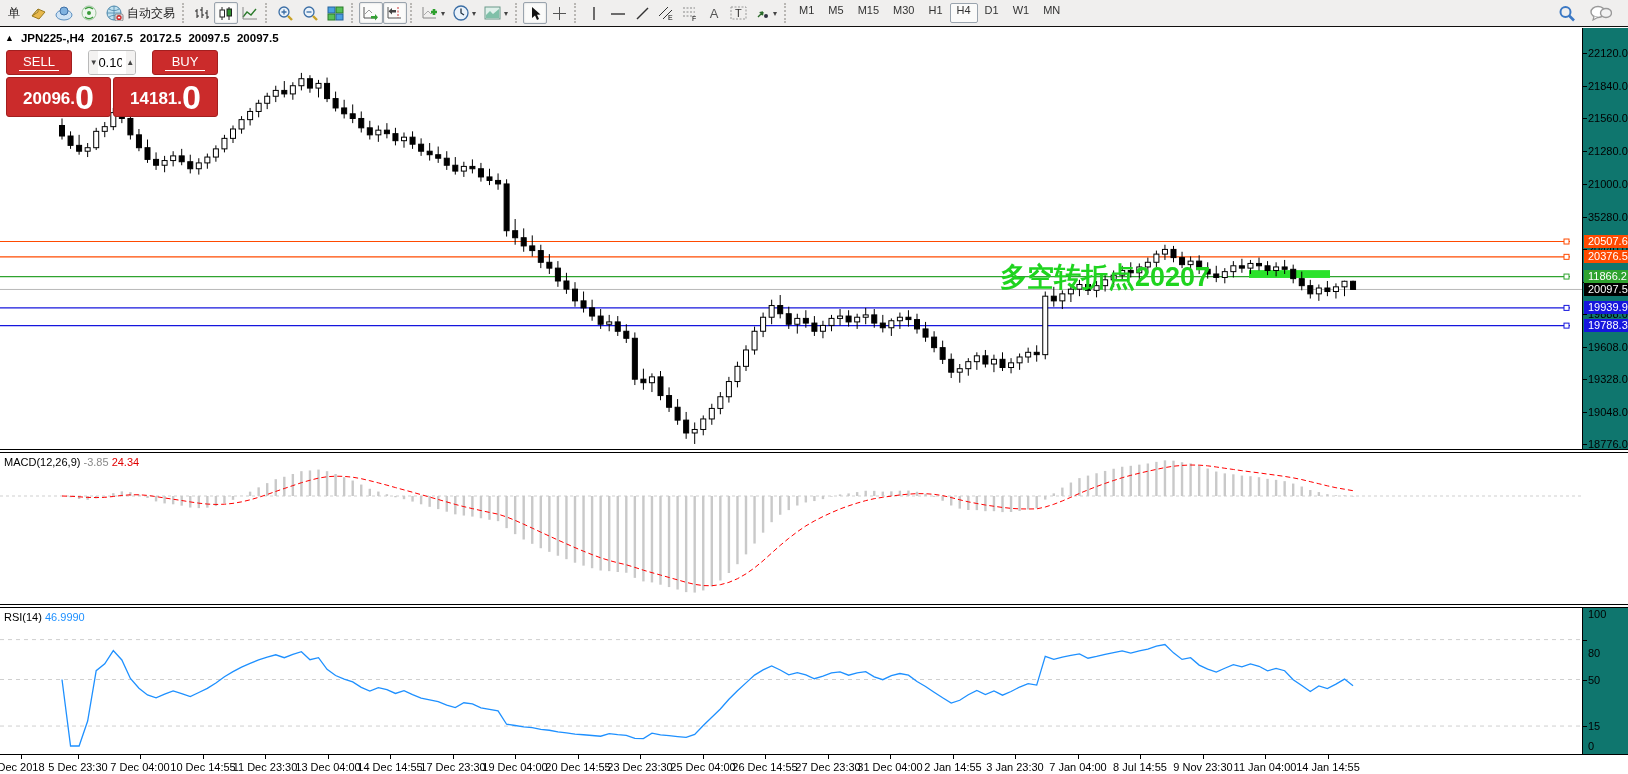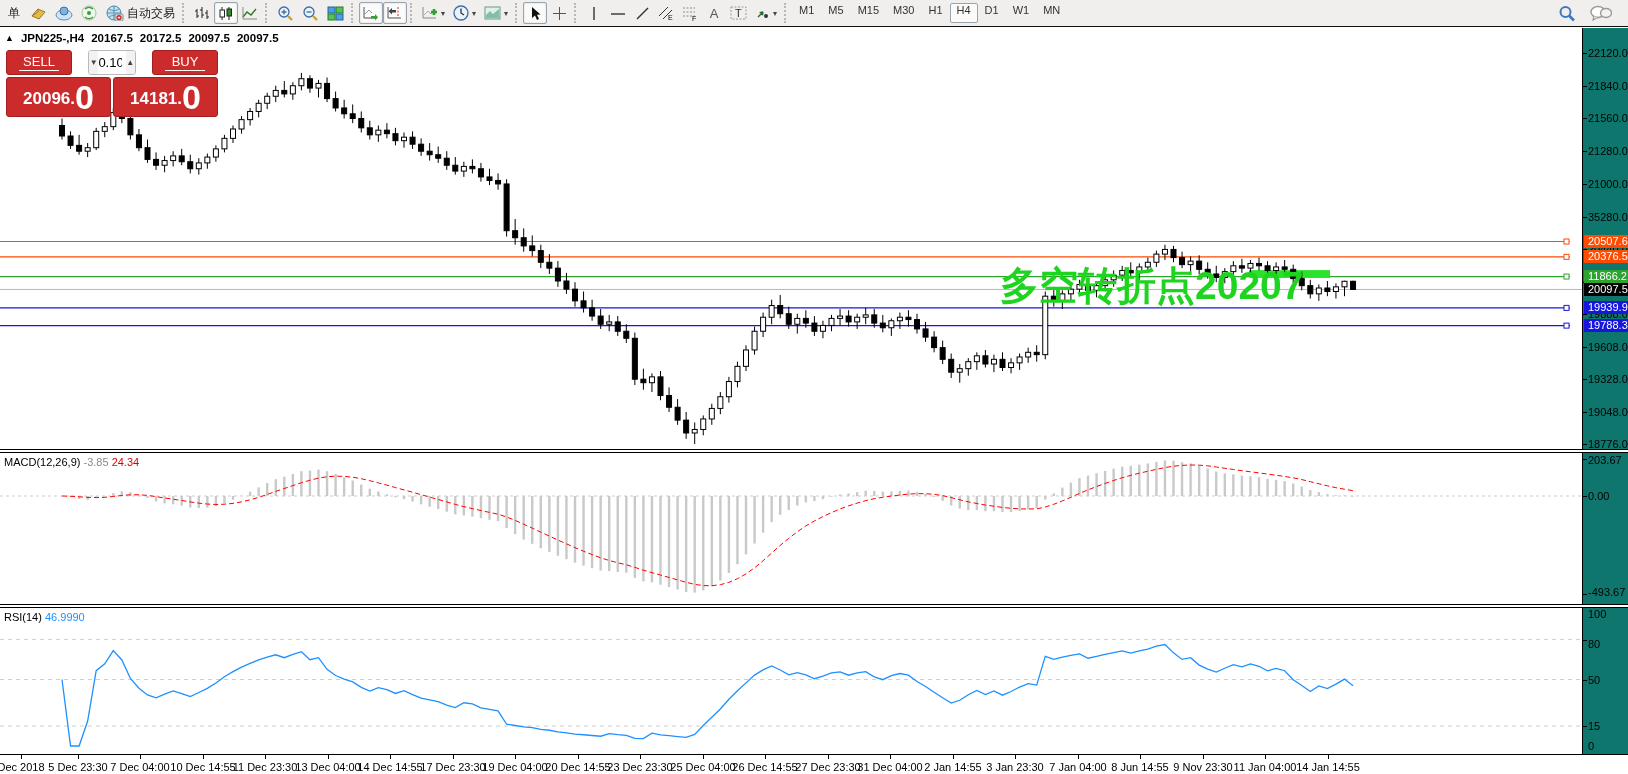--- a/index.html
+++ b/index.html
@@ -46,21 +46,21 @@
   .tp-vol { flex:1; display:flex; border:1px solid #b9b9b9; border-radius:3px; background:#fff; overflow:hidden; }
   .tp-spin { width:17px; background:#f3f2f1; border:0; color:#444; font-size:8px; }
   .tp-input { width:100%; border:0; outline:0; text-align:right; padding-right:4px; font-size:13px; }
   .tp-row2 { display:flex; gap:2px; margin-top:2px; }
   .tp-price { flex:1; height:40px; background:#cb2b2b; border:1px solid #a31f1f; border-radius:3px;
               color:#fff; display:flex; align-items:flex-end; justify-content:center; padding-bottom:2px; }
   .tp-int { font-size:17px; font-weight:bold; line-height:30px; }
   .tp-dot { font-size:17px; font-weight:bold; line-height:30px; }
   .tp-big { font-size:34px; font-weight:bold; line-height:34px; }
 
-  .annotation { position:absolute; font-weight:bold; font-size:39px; z-index:4; white-space:nowrap; }
+  .annotation { position:absolute; font-weight:bold; font-size:27px; z-index:4; white-space:nowrap; }
 
   svg text { font-family:"Liberation Sans","DejaVu Sans",sans-serif; }
 </style>
 </head>
 <body>
 
 <div class="toolbar">
   <div class="tb-btn">
     <span class="tb-label">单</span>
   </div>
@@ -814,45 +814,37 @@
       <line x1="1293.2" y1="43" x2="1293.2" y2="30.555884918505996" stroke="#c9c9c9" stroke-width="2.4"></line>
       <line x1="1301.75" y1="43" x2="1301.75" y2="33.51302373273032" stroke="#c9c9c9" stroke-width="2.4"></line>
       <line x1="1310.3000000000002" y1="43" x2="1310.3000000000002" y2="37.01905529677817" stroke="#c9c9c9" stroke-width="2.4"></line>
       <line x1="1318.8500000000001" y1="43" x2="1318.8500000000001" y2="39.06191130511483" stroke="#c9c9c9" stroke-width="2.4"></line>
       <line x1="1327.4" y1="43" x2="1327.4" y2="41.17063425973663" stroke="#c9c9c9" stroke-width="2.4"></line>
       <line x1="1335.95" y1="43" x2="1335.95" y2="42.225860115809525" stroke="#c9c9c9" stroke-width="2.4"></line>
       <line x1="1344.5" y1="43" x2="1344.5" y2="42.327842081498765" stroke="#c9c9c9" stroke-width="2.4"></line>
       <line x1="1353.0500000000002" y1="43" x2="1353.0500000000002" y2="43.49647362633858" stroke="#c9c9c9" stroke-width="2.4"></line>
       <polyline points="62,43 70.55,43.24710199430192 79.1,43.79000478762341 87.65,44.395386101050455 96.2,44.57258379446441 104.75,44.34498006053546 113.30000000000001,43.501867525012415 121.85000000000001,42.47045823815863 130.4,41.80873179744387 138.95,41.75588457958319 147.5,42.39915448472217 156.05,43.60082404005374 164.60000000000002,44.96457377769927 173.15,46.23039356068445 181.70000000000002,47.51555240668744 190.25,48.920497090787784 198.8,50.15893893876645 207.35000000000002,51.05734345027609 215.9,51.460944737298036 224.45000000000002,51.23598155463824 233,50.36296581923555 241.55,48.86564454329872 250.10000000000002,46.82592946942785 258.65,44.32824339338652 267.20000000000005,41.48608896579796 275.75,38.42603064349322 284.3,35.49289594448775 292.85,32.593970245003646 301.40000000000003,29.70684351010403 309.95000000000005,27.255859878687897 318.5,25.119059989954085 327.05,23.73349398541078 335.6,23.18243474387929 344.15000000000003,23.382922596683006 352.70000000000005,24.212217988474766 361.25,25.682087878778297 369.8,27.701201966768352 378.35,29.87004443851508 386.90000000000003,32.14162852677328 395.45000000000005,34.568603799040424 404,36.89230281043317 412.55,39.22870529347729 421.1,41.644514026779355 429.65000000000003,44.079205048236695 438.20000000000005,46.488304116875696 446.75000000000006,48.93244963629386 455.3,51.41135293891743 463.85,53.63937136742659 472.40000000000003,55.63086982874569 480.95000000000005,57.55715045435807 489.50000000000006,59.40105954797548 498.05,61.15196091509756 506.6,63.946919679039944 515.1500000000001,67.38734126435185 523.7,71.2126044180969 532.25,75.13780096070786 540.8000000000001,79.15549747026449 549.35,83.09258993131965 557.9000000000001,87.02115856360325 566.45,90.85432368587382 575,94.62655869588954 583.5500000000001,98.23051622488799 592.1,101.63040800648665 600.6500000000001,104.8067510712349 609.2,107.47382339252047 617.75,109.78203544888446 626.3000000000001,111.7774372816616 634.85,114.39648699837744 643.4000000000001,117.19906842472352 651.95,119.64621458934343 660.5,122.0618091337918 669.0500000000001,124.45967791367421 677.6,126.87483844260143 686.1500000000001,129.3228279182623 694.7,131.37365585430683 703.25,132.58863166094318 711.8000000000001,132.73384014951478 720.35,131.68752807317594 728.9000000000001,129.34556584146898 737.45,125.7159449721817 746,120.84856047824888 754.5500000000001,114.78888945691948 763.1,107.76529991479129 771.6500000000001,100.04924237570474 780.2,92.38983527960335 788.7500000000001,85.33287467866239 797.3000000000001,78.7725294744441 805.85,72.90937548235432 814.4000000000001,67.93860838410153 822.95,63.576469048084476 831.5000000000001,59.592251923566344 840.0500000000001,55.95417576794283 848.6,52.848681588974564 857.1500000000001,50.09379647691768 865.7,47.62513826970641 874.2500000000001,45.670965303130565 882.8000000000001,44.25916602111969 891.35,43.073128518528726 899.9000000000001,41.99793824871594 908.45,41.11264752755512 917.0000000000001,40.64419421935936 925.5500000000001,40.6831472255443 934.1,41.32136101825198 942.6500000000001,42.614427091400216 951.2,44.590801267904276 959.7500000000001,46.79556591983926 968.3000000000001,48.83392653263844 976.85,50.49339864084638 985.4000000000001,52.02753377836 993.95,53.25856165916223 1002.5000000000001,54.42790817583165 1011.0500000000001,55.34769742025992 1019.6000000000001,55.88027048256094 1028.15,55.989317844575865 1036.7,55.85936127553762 1045.25,54.01271766096715 1053.8000000000002,51.285342759679395 1062.3500000000001,47.94470558174812 1070.9,44.259988229306856 1079.45,40.42634429655003 1088,36.86062664657411 1096.5500000000002,33.54020268792014 1105.1000000000001,30.414708218667272 1113.65,27.480368790233634 1122.2,24.731485941376263 1130.75,22.346357802412506 1139.3000000000002,20.20689150872387 1147.8500000000001,18.26195476648087 1156.4,16.38107094036925 1164.95,14.576052205987121 1173.5,13.194204477668862 1182.0500000000002,12.403290811894543 1190.6000000000001,12.001297010964603 1199.15,12.151010385516447 1207.7,12.832536991424018 1216.25,13.97308807526995 1224.8000000000002,15.253276693997556 1233.3500000000001,16.462679460116238 1241.9,17.686575553760008 1250.45,18.789540546234118 1259,19.875845052794247 1267.5500000000002,21.07101683609507 1276.1000000000001,22.229088980083517 1284.65,23.412316339792252 1293.2,24.841030055535 1301.75,26.575428790974062 1310.3000000000002,28.664154092134886 1318.8500000000001,30.74370553473087 1327.4,32.829091279732026 1335.95,34.708445046947524 1344.5,36.23232445385777 1353.0500000000002,37.685154288353935" fill="none" stroke="#ff0000" stroke-width="1" stroke-dasharray="5 3"></polyline>
     </svg>
-  <div id="macd-axis" class="axis-col" style="top:425px; height:151px">
-      <div class="tick-lbl" style="top: 1px;">203.67</div>
-      <div class="tick-lbl" style="top: 37px;">0.00</div>
-      <div class="tick-lbl" style="top: 133px;">-493.67</div>
-      <div class="tick-dash" style="top: 6px;"></div>
-      <div class="tick-dash" style="top: 43px;"></div>
-      <div class="tick-dash" style="top: 141px;"></div>
-    </div>
   <div class="ind-label" style="top:428px">
     <span>MACD(12,26,9)</span>
     <span style="color:#8a8a8a">-3.85</span>
     <span style="color:#e00000">24.34</span>
   </div>
 
   <div class="sep" style="top:576px"></div>
 
   <svg id="rsi-svg" class="pane-svg" style="top:580px" width="1582" height="146">
       <line x1="0" y1="31.6" x2="1582" y2="31.6" stroke="#cfcfcf" stroke-dasharray="4 4"></line>
       <line x1="0" y1="71.5" x2="1582" y2="71.5" stroke="#cfcfcf" stroke-dasharray="4 4"></line>
       <line x1="0" y1="118.05000000000001" x2="1582" y2="118.05000000000001" stroke="#cfcfcf" stroke-dasharray="4 4"></line>
       <polyline points="62,71.5 70.55,138 79.1,138 87.65,113.0625 96.2,62.63333333333334 104.75,55.8529411764706 113.30000000000001,42.58695652173913 121.85000000000001,51.94117647058824 130.4,70.47692307692309 138.95,80.25 147.5,86.96511627906978 156.05,89.76923076923077 164.60000000000002,86.20000000000002 173.15,82.91919191919193 181.70000000000002,85.56730769230771 190.25,88.63440111420614 198.8,84.46289698697069 207.35000000000002,80.41216226258062 215.9,75.02989104470957 224.45000000000002,68.73179223853737 233,63.679969970991266 241.55,59.064765583282416 250.10000000000002,55.334341680703794 258.65,51.852855998336366 267.20000000000005,49.04098654874919 275.75,46.79018691913688 284.3,49.70591708404616 292.85,46.38179788940614 301.40000000000003,43.72395571582728 309.95000000000005,51.68432011522701 318.5,49.654079883009494 327.05,61.324839627504275 335.6,67.49718744646401 344.15000000000003,71.12087687538227 352.70000000000005,73.95678603565187 361.25,79.31639618209944 369.8,83.03189232730315 378.35,79.63908072333118 386.90000000000003,81.61908299155368 395.45000000000005,85.45846231278341 404,82.61258785095484 412.55,86.5334682251613 421.1,90.1791167376435 429.65000000000003,91.93609088073427 438.20000000000005,93.68932854247743 446.75000000000006,97.04658702956361 455.3,99.6539445325255 463.85,94.73204528703124 472.40000000000003,95.9105252314135 480.95000000000005,99.8292049002932 489.50000000000006,101.40185889607358 498.05,102.95671934500547 506.6,116.23448039568058 515.1500000000001,117.4898316461373 523.7,118.87567400375184 532.25,119.6391308201444 540.8000000000001,121.42102054770135 549.35,122.24435891626455 557.9000000000001,123.90300754066187 566.45,124.85160324300416 575,126.0850838325493 583.5500000000001,126.76605355417837 592.1,127.51868774478655 600.6500000000001,128.22402429795065 609.2,125.72430025426917 617.75,126.71081575836575 626.3000000000001,127.39891922832085 634.85,130.33420243935038 643.4000000000001,130.52524696989678 651.95,125.15075759015296 660.5,126.80289623262243 669.0500000000001,127.69474725617778 677.6,128.5832616805765 686.1500000000001,129.38333489744196 694.7,126.35502546755558 703.25,117.50554229696445 711.8000000000001,109.3136196835422 720.35,100.95345708849153 728.9000000000001,91.27338518645934 737.45,82.81889016379556 746,74.8771547593571 754.5500000000001,67.0796400718285 763.1,61.9470327954124 771.6500000000001,58.01353385609985 780.2,61.9723230941247 788.7500000000001,66.8482859722233 797.3000000000001,64.56281320849433 805.85,66.82864813673777 814.4000000000001,70.73970163933836 822.95,68.07350512702962 831.5000000000001,64.9323343367592 840.0500000000001,63.87970936133097 848.6,67.22634766181025 857.1500000000001,64.89639541049335 865.7,63.71264793711018 874.2500000000001,68.86283134863 882.8000000000001,71.69175974045453 891.35,67.5568933594922 899.9000000000001,65.5359355405916 908.45,67.17856727444854 917.0000000000001,73.47890622688699 925.5500000000001,78.46928003175877 934.1,84.22788908060886 942.6500000000001,89.80628160232831 951.2,95.08078009319905 959.7500000000001,92.27537417337429 968.3000000000001,86.78914532370939 976.85,82.42150138343533 985.4000000000001,86.5628445490325 993.95,82.98680611628855 1002.5000000000001,87.18555349276603 1011.0500000000001,83.4986504952962 1019.6000000000001,79.02813376464472 1028.15,75.56583387282012 1036.7,77.09954340774718 1045.25,48.39760386969864 1053.8000000000002,51.3687762578917 1062.3500000000001,49.01129464968701 1070.9,47.46137165134224 1079.45,45.90984756157221 1088,50.22721563460216 1096.5500000000002,48.471379524270894 1105.1000000000001,46.31234933940501 1113.65,44.61717838234563 1122.2,42.94060507986952 1130.75,45.058495049253786 1139.3000000000002,42.79161523983918 1147.8500000000001,41.034782406662444 1156.4,38.13205600039655 1164.95,36.56722568987189 1173.5,44.857860834450065 1182.0500000000002,51.39223814765339 1190.6000000000001,49.7035303462699 1199.15,57.10303865497832 1207.7,61.07038153117845 1216.25,64.00151959361862 1224.8000000000002,60.2248363038695 1233.3500000000001,56.663477824309574 1241.9,58.86190222454903 1250.45,55.8987901684569 1259,58.260859422219575 1267.5500000000002,62.91370283151275 1276.1000000000001,60.307106550085024 1284.65,62.73906131711121 1293.2,71.68145637671363 1301.75,77.488658589041 1310.3000000000002,83.48615823094653 1318.8500000000001,77.92617438741378 1327.4,80.55561852878303 1335.95,76.0877842331268 1344.5,71.08992678578203 1353.0500000000002,77.80621957492072" fill="none" stroke="#1E90FF" stroke-width="1.3"></polyline>
     </svg>
   <div id="rsi-axis" class="axis-col" style="top:580px; height:146px">
       <div class="tick-lbl" style="top: 0px;">100</div>
-      <div class="tick-lbl" style="top: 30px;">80</div>
+      <div class="tick-lbl" style="top: 39px;">80</div>
       <div class="tick-dash" style="top: 31.6px;"></div>
       <div class="tick-lbl" style="top: 65.5px;">50</div>
       <div class="tick-dash" style="top: 71.5px;"></div>
       <div class="tick-lbl" style="top: 112.05px;">15</div>
       <div class="tick-dash" style="top: 118.05px;"></div>
       <div class="tick-lbl" style="top: 132px;">0</div>
     </div>
   <div class="ind-label" style="top:583px">
     <span>RSI(14)</span>
     <span style="color:#1E90FF">46.9990</span>
@@ -889,21 +881,21 @@
       <div class="t-lbl" style="left: 828px;">27 Dec 23:30</div>
       <div class="t-tick" style="left: 890px;"></div>
       <div class="t-lbl" style="left: 890px;">31 Dec 04:00</div>
       <div class="t-tick" style="left: 953px;"></div>
       <div class="t-lbl" style="left: 953px;">2 Jan 14:55</div>
       <div class="t-tick" style="left: 1015px;"></div>
       <div class="t-lbl" style="left: 1015px;">3 Jan 23:30</div>
       <div class="t-tick" style="left: 1078px;"></div>
       <div class="t-lbl" style="left: 1078px;">7 Jan 04:00</div>
       <div class="t-tick" style="left: 1140px;"></div>
-      <div class="t-lbl" style="left: 1140px;">8 Jun 14:55</div>
+      <div class="t-lbl" style="left: 1140px;">8 Jul 14:55</div>
       <div class="t-tick" style="left: 1203px;"></div>
       <div class="t-lbl" style="left: 1203px;">9 Nov 23:30</div>
       <div class="t-tick" style="left: 1265px;"></div>
       <div class="t-lbl" style="left: 1265px;">11 Jan 04:00</div>
       <div class="t-tick" style="left: 1328px;"></div>
       <div class="t-lbl" style="left: 1328px;">14 Jan 14:55</div>
     </div>
 </div>
 
 </body></html>

